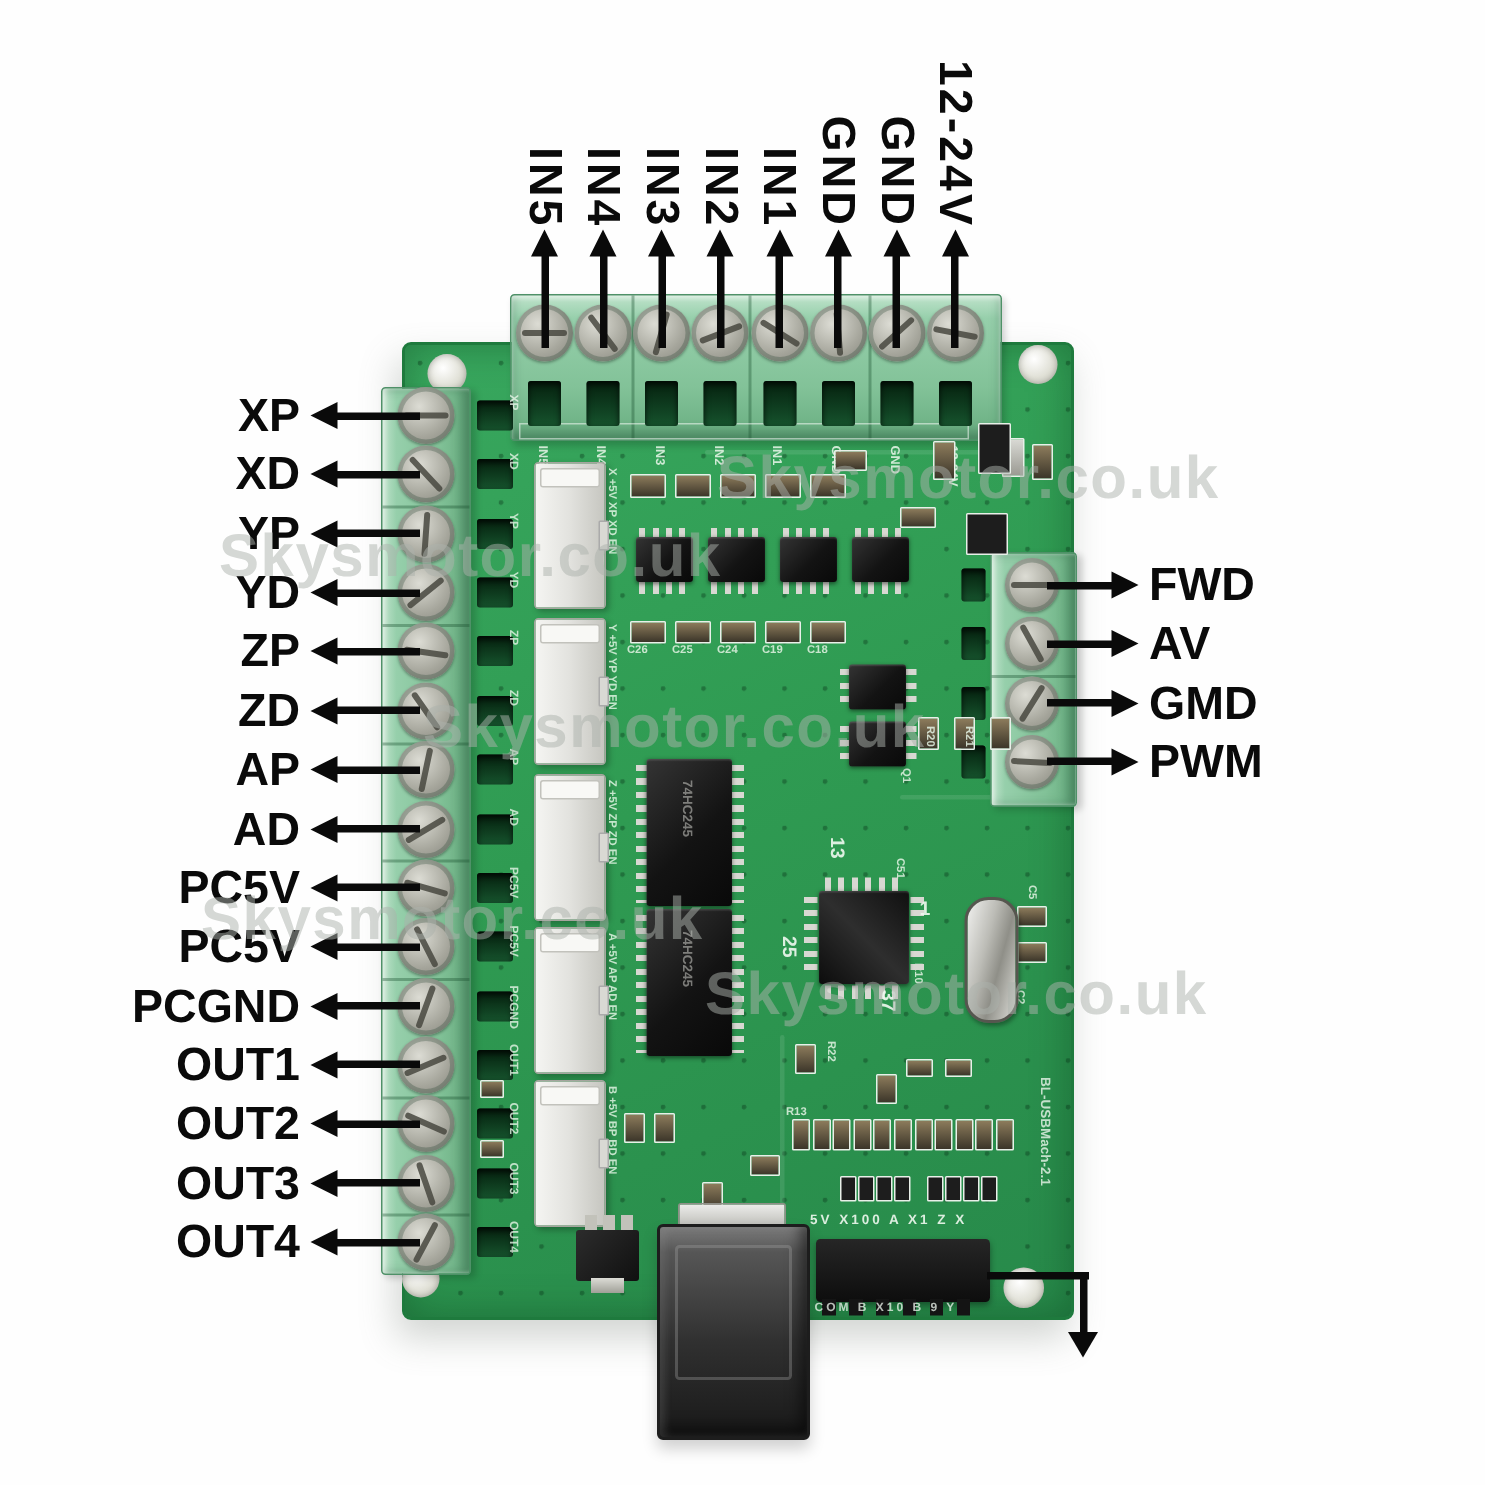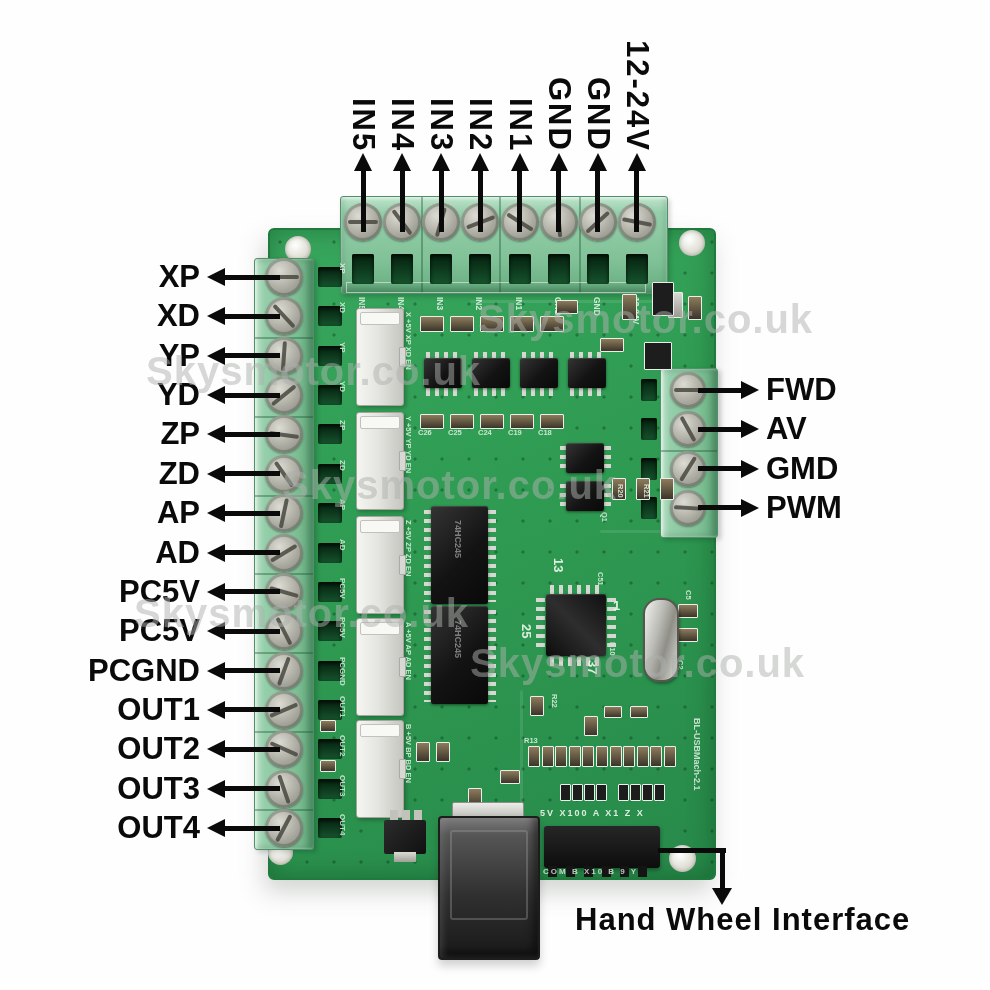--- a/index.html
+++ b/index.html
@@ -494,15 +494,14 @@
 
   <span class="wm" style="left:146px;top:349px;">Skysmotor.co.uk</span>
   <span class="wm" style="left:282px;top:463px;">Skysmotor.co.uk</span>
   <span class="wm" style="left:478px;top:297px;">Skysmotor.co.uk</span>
   <span class="wm" style="left:470px;top:641px;">Skysmotor.co.uk</span>
   <span class="wm" style="left:134px;top:591px;">Skysmotor.co.uk</span>
 
   <div class="arrow-line" style="left:658px;top:848px;width:68px;height:5px;"></div>
   <div class="arrow-line" style="left:720px;top:848px;width:5px;height:42px;"></div>
   <div class="ah-down" style="left:712px;top:888px;"></div>
-  <div class="hw-label">Hand Wheel Interface</div>
 
 </div>
 
 </body></html>

